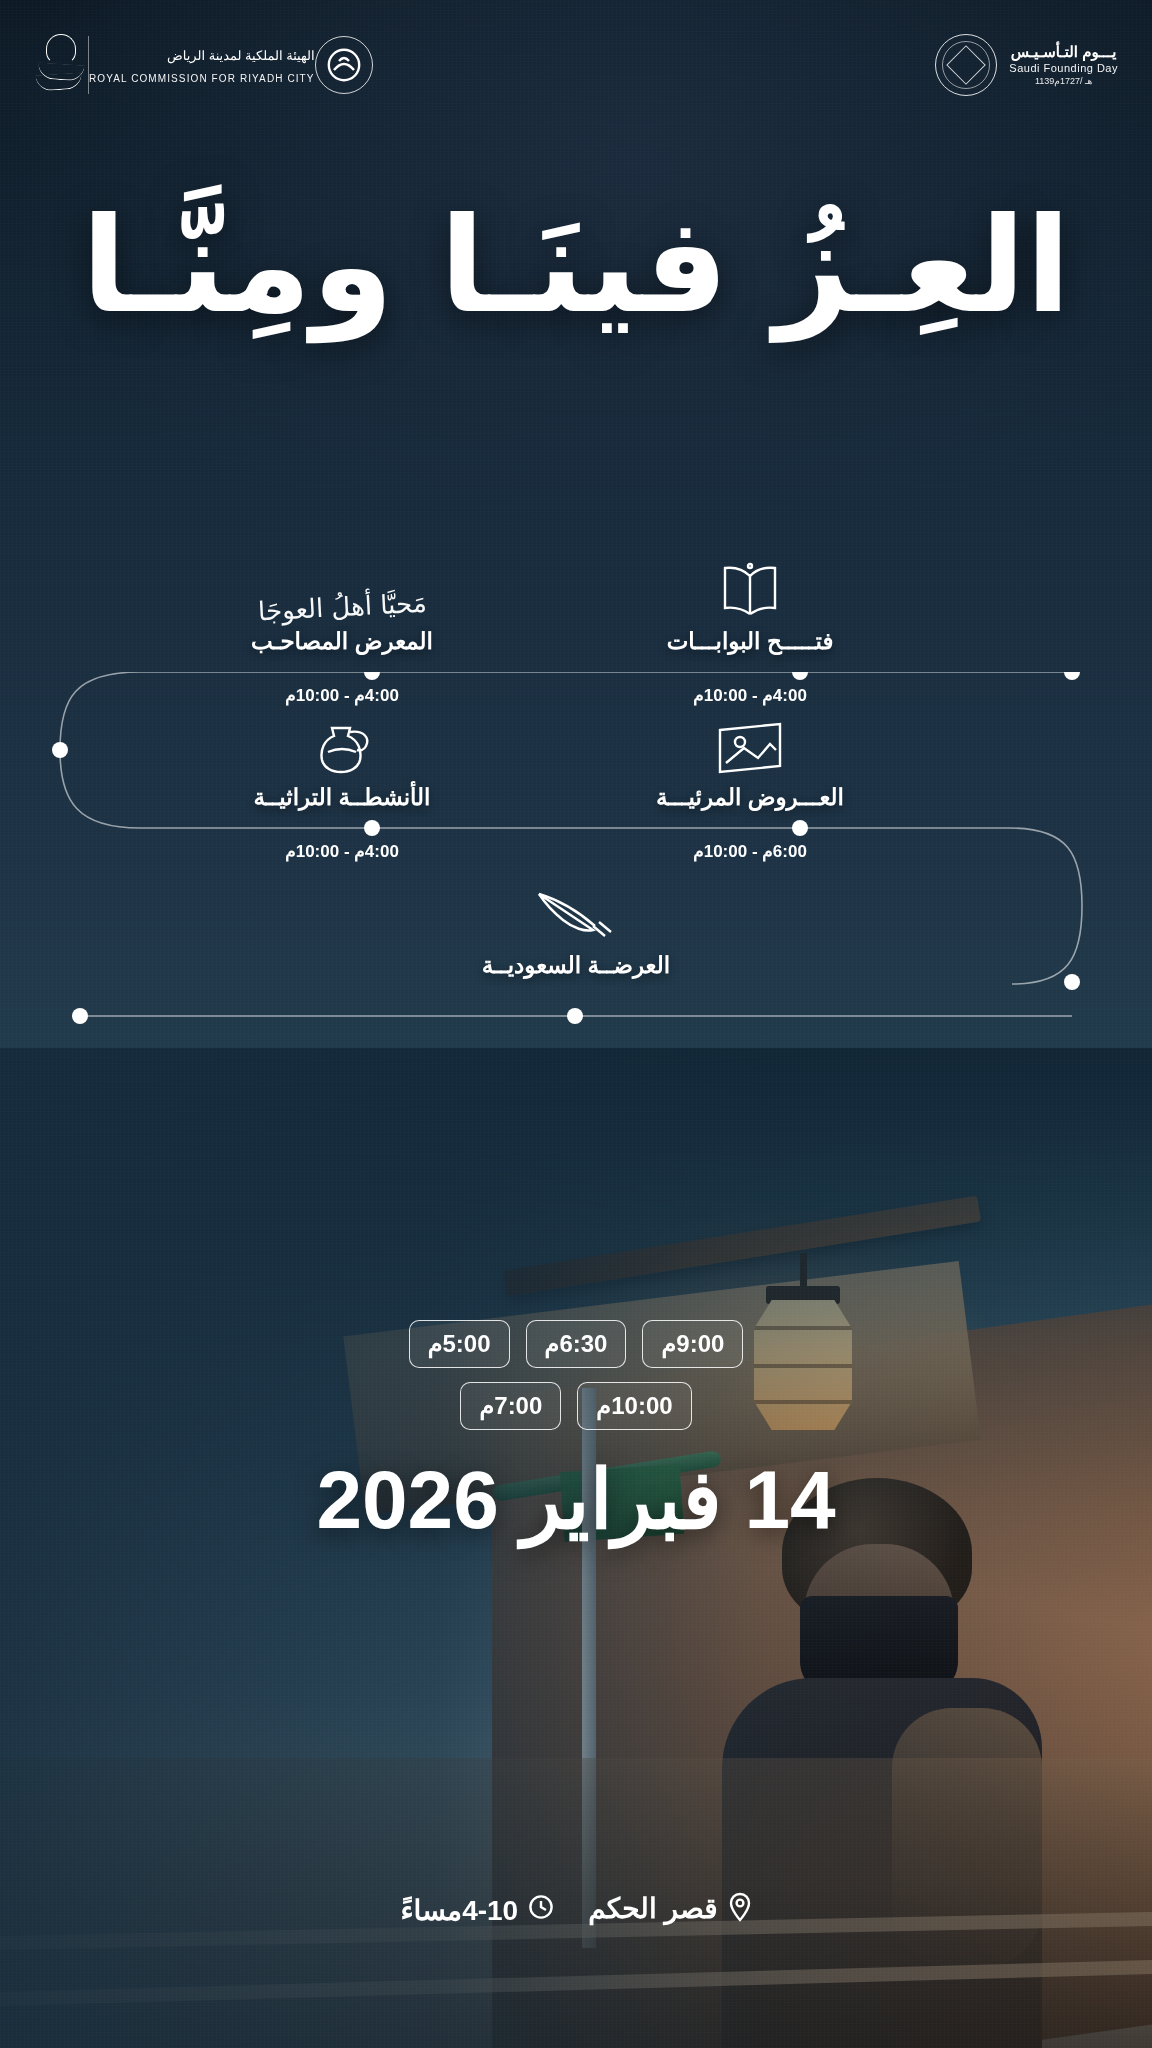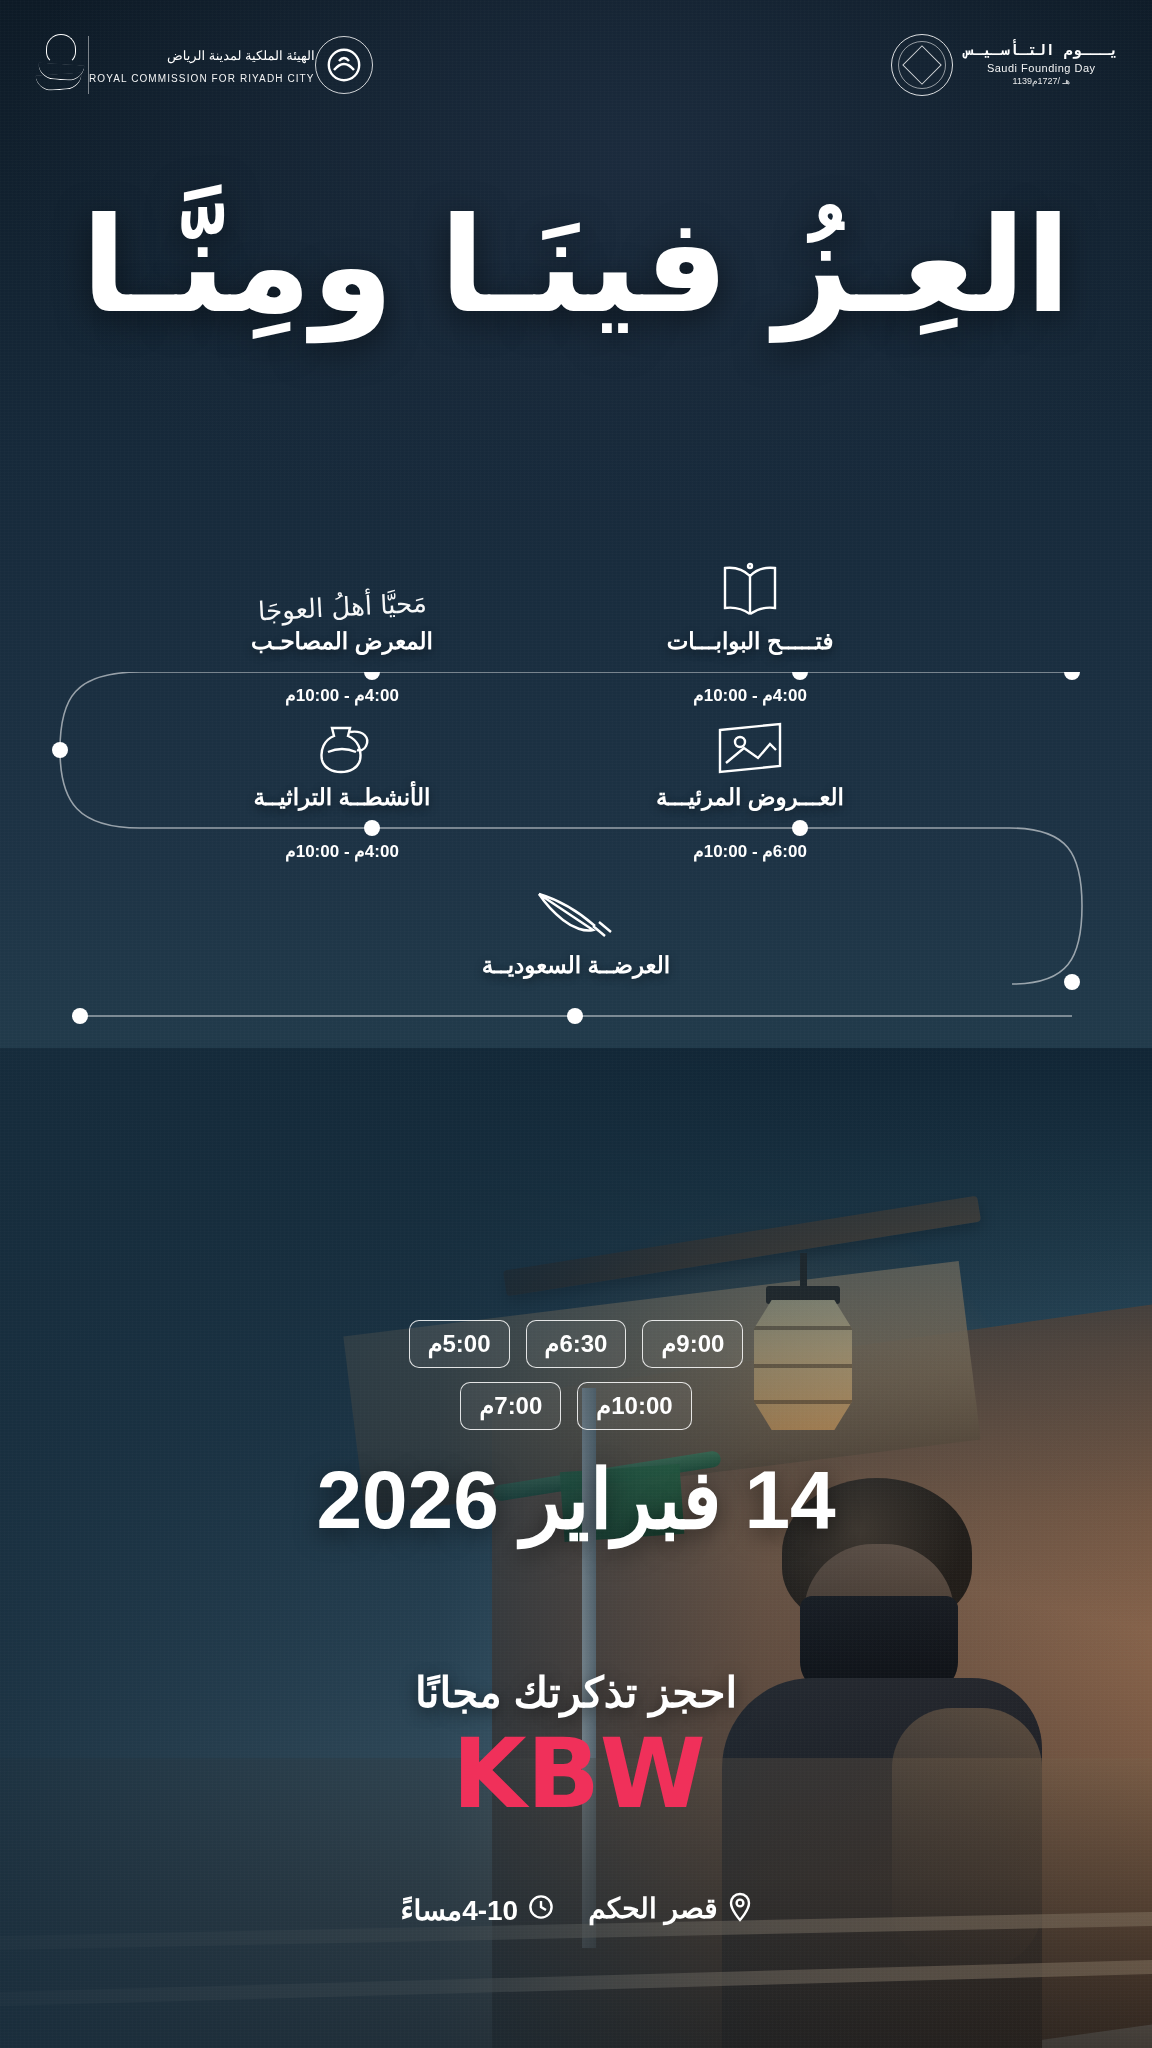--- a/index.html
+++ b/index.html
@@ -176,21 +176,21 @@
 
   
   .logos {
     position: absolute; top: 34px; left: 0; right: 0;
     display: flex; align-items: center; justify-content: space-between;
     padding: 0 34px;
     color: #fff;
   }
   .founding-logo { display: flex; align-items: center; gap: 12px; }
   .founding-logo .fl-text { text-align: center; line-height: 1.25; }
-  .founding-logo .fl-ar { font-size: 15px; letter-spacing: 2px; font-weight: 700; font-family: Liberation Mono, monospace; }
+  .founding-logo .fl-ar { font-size: 15px; letter-spacing: 2px; font-weight: 700; }
   .founding-logo .fl-en { font-size: 11px; letter-spacing: .5px; opacity: .95; }
   .founding-logo .fl-yr { font-size: 9px; letter-spacing: 1px; opacity: .9; direction: ltr; }
   .seal {
     width: 62px; height: 62px; border-radius: 50%;
     border: 1.5px solid rgba(255,255,255,.85);
     position: relative;
   }
   .seal::before {
     content: ""; position: absolute; inset: 6px; border-radius: 50%;
     border: 1px solid rgba(255,255,255,.55);
@@ -492,28 +492,20 @@
         <div class="chip">5:00م</div>
       </div>
       <div class="chip-row">
         <div class="chip">10:00م</div>
         <div class="chip">7:00م</div>
       </div>
     </div>
 
     <div class="date">14 فبراير 2026</div>
 
-    <div class="booking">
-      <div class="book-label">احجز تذكرتك مجانًا</div>
-      <div class="webook">
-        <span class="wb-letter">W</span>
-        <span class="wb-letter">B</span>
-        <span class="wb-letter">K</span>
-      </div>
-    </div>
 
     <div class="venue">
       <div class="vitem">
         <span>
           <svg width="24" height="30" viewBox="0 0 24 30" aria-hidden="true">
             <path class="ic" d="M12 2 C6.8 2 3 6 3 11 C3 18 12 28 12 28 C12 28 21 18 21 11 C21 6 17.2 2 12 2 Z" stroke-width="2"></path>
             <circle class="ic" cx="12" cy="11" r="3.4" stroke-width="2"></circle>
           </svg>
         </span>
         <span>قصر الحكم</span>

